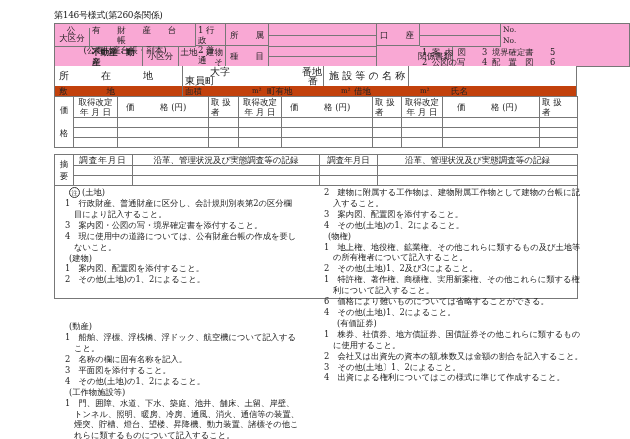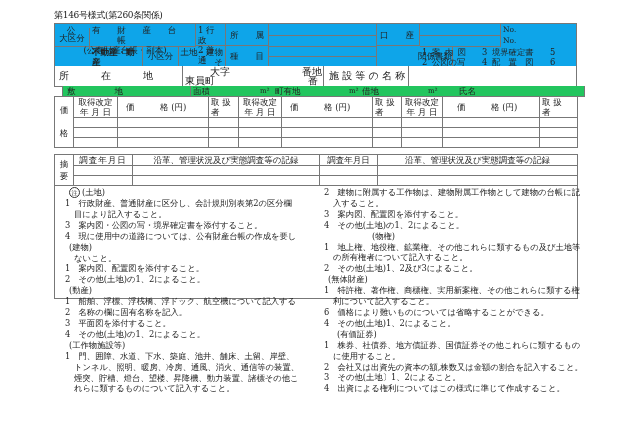--- a/index.html
+++ b/index.html
@@ -18,21 +18,21 @@
   .col.right{left:269px;width:252px;}
   .ln{white-space:nowrap;}
   .mark{display:inline-block;width:9px;height:9px;border:1px solid #333;border-radius:50%;
         font-size:6px;line-height:9px;text-align:center;margin-right:2px;vertical-align:middle;}
 </style>
 </head>
 <body>
 
 <div class="form-title">第146号様式(第260条関係)</div>
 
-<div style="position:absolute;left:54px;top:23px;width:523px;height:44px;border:1px solid #777;box-sizing:border-box;background:#0ea5e9;font-size:8.5px;line-height:10px;">
+<div style="position:absolute;left:54px;top:23px;width:576px;height:44px;border:1px solid #777;box-sizing:border-box;background:#f9a8d4;font-size:8.5px;line-height:10px;">
 
   <div style="position:absolute;left:0;top:0;width:140px;height:22px;border-right:1px solid #777;border-bottom:1px solid #777;text-align:center;">
     <div style="letter-spacing:7px;padding-top:1px;">公 有 財 産 台 帳</div>
     <div>(公有財産台帳・副本)</div>
   </div>
   <div style="position:absolute;left:140px;top:0;width:31px;height:22px;border-right:1px solid #777;border-bottom:1px solid #777;padding-left:3px;box-sizing:border-box;">
     <div style="padding-top:1px;">1 行 政</div>
     <div>2 普 通</div>
   </div>
   <div style="position:absolute;left:171px;top:0;width:43px;height:22px;border-right:1px solid #777;border-bottom:1px solid #777;line-height:22px;padding-left:4px;box-sizing:border-box;">所　　属</div>
@@ -83,21 +83,21 @@
   <div style="position:absolute;left:130px;top:10px;">東員町</div>
   <div style="position:absolute;left:175px;top:2px;width:70px;height:16px;"></div>
   <div style="position:absolute;left:247px;top:1px;">番地</div>
   <div style="position:absolute;left:253px;top:10px;">番</div>
   <div style="position:absolute;left:268px;top:0;height:20px;border-left:1px solid #777;"></div>
   <div style="position:absolute;left:274px;top:0;height:20px;line-height:20px;">施 設 等 の 名 称</div>
   <div style="position:absolute;left:353px;top:0;height:20px;border-left:1px solid #777;"></div>
   <div style="position:absolute;left:355px;top:1px;width:165px;height:18px;"></div>
 </div>
 
-<div style="position:absolute;left:54px;top:86px;width:523px;height:11px;border:1px solid #777;border-top:none;box-sizing:border-box;font-size:8.5px;line-height:10px;background:#22c55e;margin-left:8px;">
+<div style="position:absolute;left:54px;top:86px;width:523px;height:11px;border:1px solid #777;border-top:none;box-sizing:border-box;font-size:8.5px;line-height:10px;background:#c2410c;">
   <div style="position:absolute;left:4px;top:0;width:118px;letter-spacing:1px;">敷　　　　地</div>
   <div style="position:absolute;left:120px;top:0;width:6px;text-align:right;"></div>
   <div style="position:absolute;left:127px;top:0;height:10px;border-left:1px solid #777;"></div>
   <div style="position:absolute;left:130px;top:0;">面積</div>
   <div style="position:absolute;left:150px;top:0;width:45px;height:10px;"></div>
   <div style="position:absolute;left:197px;top:0;font-size:7px;">m²</div>
   <div style="position:absolute;left:212px;top:0;">町有地</div>
   <div style="position:absolute;left:238px;top:0;width:45px;height:10px;"></div>
   <div style="position:absolute;left:286px;top:0;font-size:7px;">m²</div>
   <div style="position:absolute;left:299px;top:0;">借地</div>
@@ -225,45 +225,45 @@
 </tbody>
   </table>
 
 <div class="notes" style="top:186px;height:112px;">
   <div class="col left" id="notes-left">
       <div class="ln" style="padding-left: 4px;"><span class="mark">注</span><span>(土地)</span></div>
       <div class="ln"><span>1　行政財産、普通財産に区分し、会計規則別表第2の区分欄</span></div>
       <div class="ln" style="padding-left: 9px;"><span>目により記入すること。</span></div>
       <div class="ln"><span>3　案内図・公図の写・境界確定書を添付すること。</span></div>
       <div class="ln"><span>4　現に使用中の道路については、公有財産台帳の作成を要し</span></div>
+      <div class="ln" style="padding-left: 9px;"><span>ないこと。</span></div>
       <div class="ln" style="padding-left: 4px;"><span>(建物)</span></div>
-      <div class="ln" style="padding-left: 9px;"><span>ないこと。</span></div>
       <div class="ln"><span>1　案内図、配置図を添付すること。</span></div>
       <div class="ln"><span>2　その他(土地)の1、2によること。</span></div>
-      <div class="ln" style="padding-left: 4px;"><span>(動産)</span></div>
+      <div class="ln" style="padding-left: 4px; margin-top: 36px;"><span>(動産)</span></div>
       <div class="ln"><span>1　船舶、浮標、浮桟橋、浮ドック、航空機について記入する</span></div>
+      <div class="ln" style="padding-left: 9px;"><span>こと。</span></div>
       <div class="ln"><span>2　名称の欄に固有名称を記入。</span></div>
       <div class="ln"><span>3　平面図を添付すること。</span></div>
       <div class="ln"><span>4　その他(土地)の1、2によること。</span></div>
       <div class="ln" style="padding-left: 4px;"><span>(工作物施設等)</span></div>
       <div class="ln"><span>1　門、囲障、水道、下水、築庭、池井、舗床、土留、岸壁、</span></div>
       <div class="ln" style="padding-left: 9px;"><span>トンネル、照明、暖房、冷房、通風、消火、通信等の装置、</span></div>
       <div class="ln" style="padding-left: 9px;"><span>煙突、貯槽、燈台、望楼、昇降機、動力装置、諸標その他こ</span></div>
       <div class="ln" style="padding-left: 9px;"><span>れらに類するものについて記入すること。</span></div>
     </div>
   <div class="col right" id="notes-right">
       <div class="ln"><span>2　建物に附属する工作物は、建物附属工作物として建物の台帳に記</span></div>
       <div class="ln" style="padding-left: 9px;"><span>入すること。</span></div>
       <div class="ln"><span>3　案内図、配置図を添付すること。</span></div>
       <div class="ln"><span>4　その他(土地)の1、2によること。</span></div>
-      <div class="ln" style="padding-left: 4px; margin-left: 44px;"><span>(物権)</span></div>
+      <div class="ln" style="padding-left: 4px;"><span>(物権)</span></div>
       <div class="ln"><span>1　地上権、地役権、鉱業権、その他これらに類するもの及び土地等</span></div>
       <div class="ln" style="padding-left: 9px;"><span>の所有権者について記入すること。</span></div>
       <div class="ln"><span>2　その他(土地)1、2及び3によること。</span></div>
-      <div class="ln" style="padding-left: 4px;"><span>(無体財産)</span></div>
       <div class="ln"><span>1　特許権、著作権、商標権、実用新案権、その他これらに類する権</span></div>
       <div class="ln" style="padding-left: 9px;"><span>利について記入すること。</span></div>
       <div class="ln"><span>6　価格により難いものについては省略することができる。</span></div>
       <div class="ln"><span>4　その他(土地)1、2によること。</span></div>
       <div class="ln" style="padding-left: 4px; margin-left: 9px;"><span>(有価証券)</span></div>
       <div class="ln"><span>1　株券、社債券、地方債証券、国債証券その他これらに類するもの</span></div>
       <div class="ln" style="padding-left: 9px;"><span>に使用すること。</span></div>
       <div class="ln"><span>2　会社又は出資先の資本の額,株数又は金額の割合を記入すること。</span></div>
       <div class="ln"><span>3　その他(土地〕1、2によること。</span></div>
       <div class="ln"><span>4　出資による権利についてはこの様式に準じて作成すること。</span></div>

